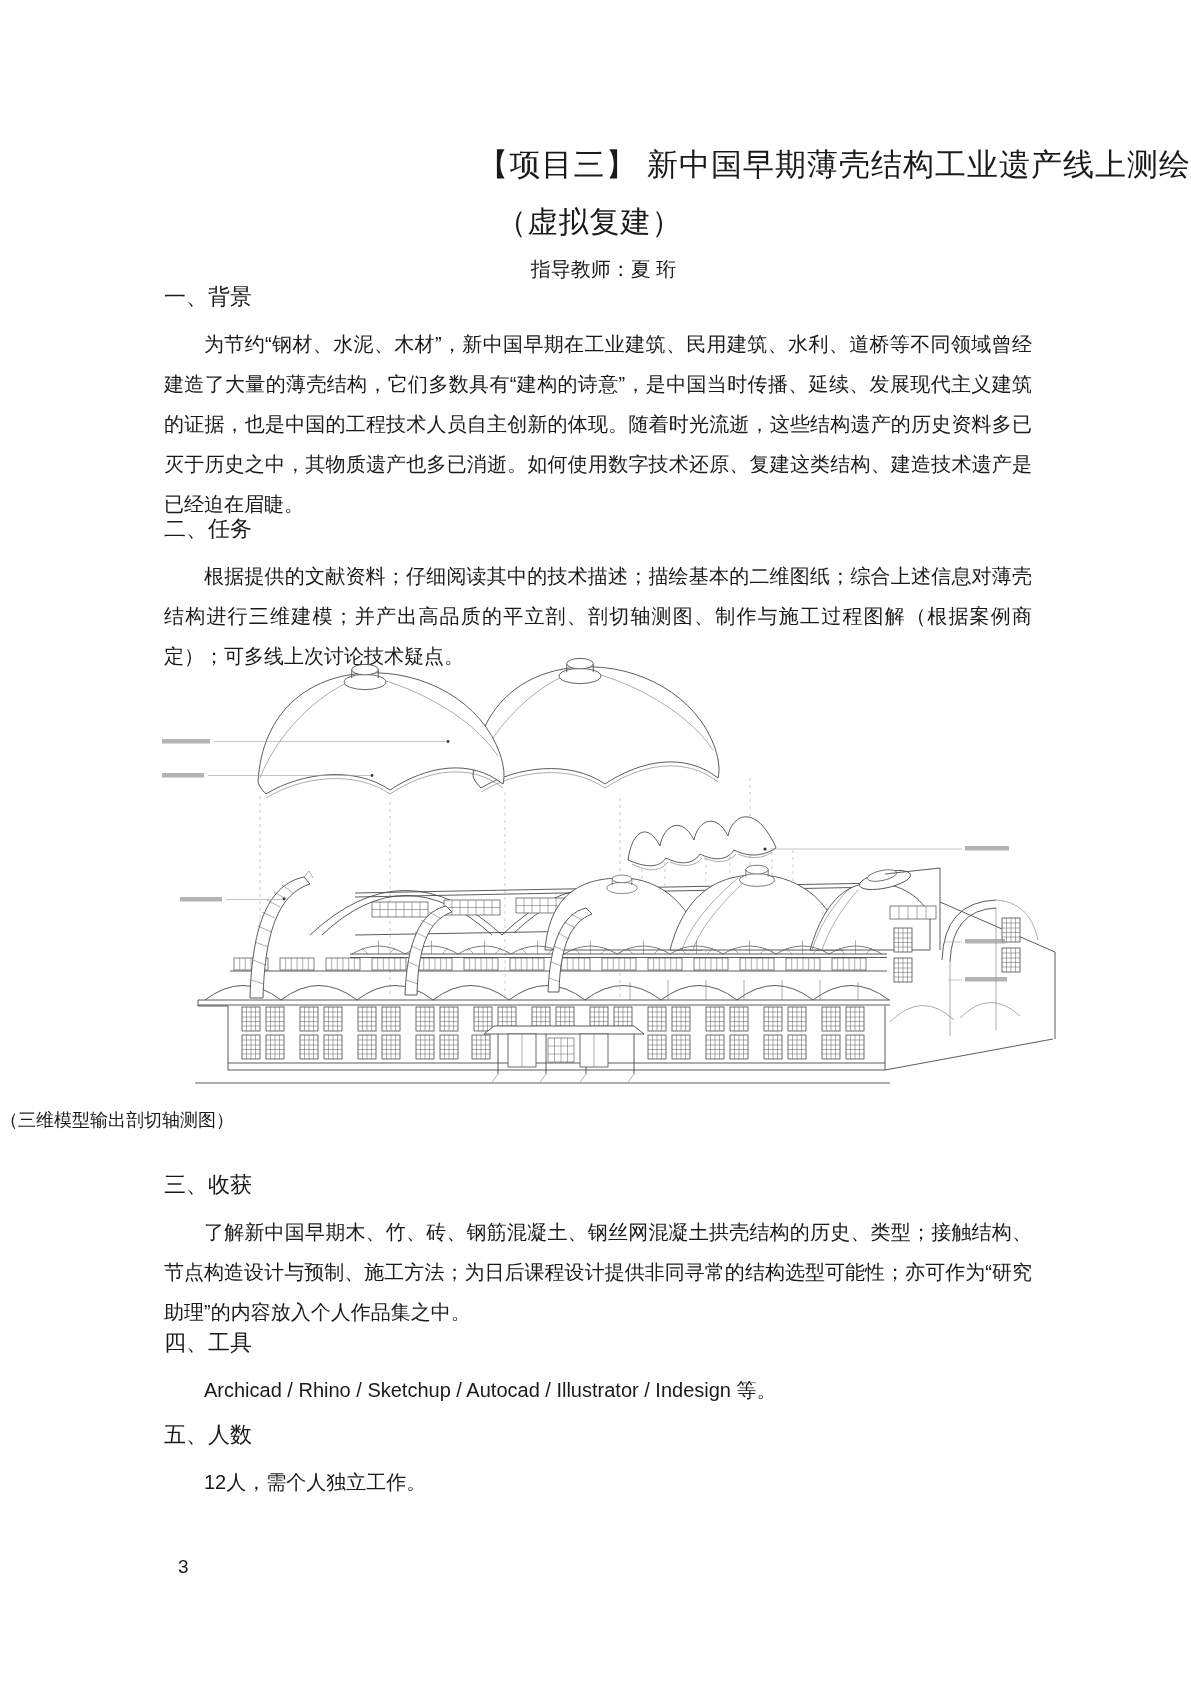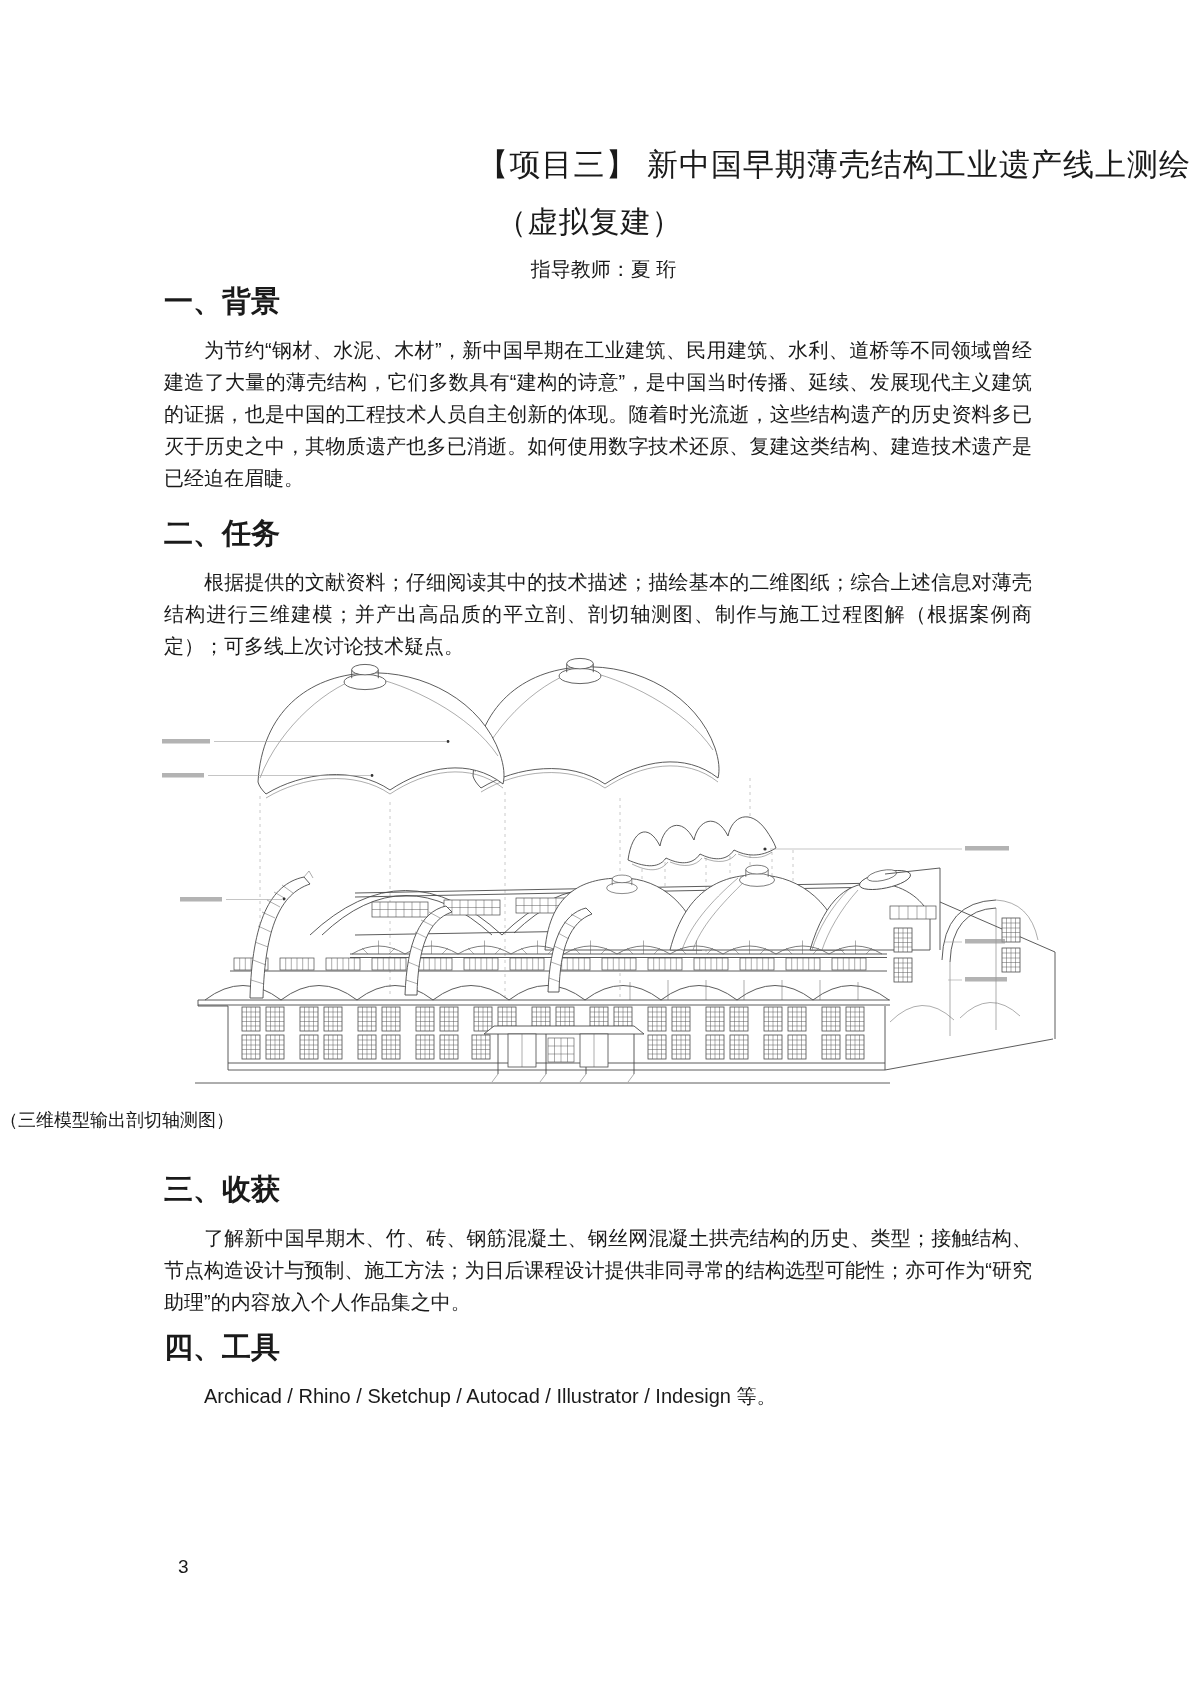--- a/index.html
+++ b/index.html
@@ -15,22 +15,22 @@
   }
   .doc-subtitle {
     position:absolute; top:202px; left:0; right:12px; text-align:center;
     font-size:30px; font-weight:500; letter-spacing:1px;
   }
   .instructor {
     position:absolute; top:256px; left:16px; right:0; text-align:center;
     font-size:20px;
   }
   .sec { position:absolute; left:164px; width:868px; }
-  .sec h3 { margin:0 0 12px 0; font-size:29px; font-weight:700; }
-  .sec p  { margin:0; font-size:20px; line-height:32px; text-align:justify; text-indent:2em; }
+  .sec h3 { margin:0 0 12px 0; font-size:22px; font-weight:400; }
+  .sec p  { margin:0; font-size:20px; line-height:40px; text-align:justify; text-indent:2em; }
   #sec-1 { top:282px; }
   #sec-2 { top:514px; }
   #sec-3 { top:1170px; }
   #sec-4 { top:1328px; }
   #sec-5 { top:1420px; }
   figure.axo { position:absolute; left:150px; top:650px; width:915px; height:445px; margin:0; }
   .fig-caption {
     position:absolute; top:1108px; left:0; right:0; font-size:18px;
   }
   .page-number { position:absolute; left:178px; top:1556px; font-size:19px; }
@@ -281,16 +281,20 @@
   <section class="sec" id="sec-4">
     <h3>四、工具</h3>
     <p>Archicad / Rhino / Sketchup / Autocad / Illustrator / Indesign 等。</p>
   </section>
 
   <section class="sec" id="sec-3">
     <h3>三、收获</h3>
     <p>了解新中国早期木、竹、砖、钢筋混凝土、钢丝网混凝土拱壳结构的历史、类型；接触结构、节点构造设计与预制、施工方法；为日后课程设计提供非同寻常的结构选型可能性；亦可作为“研究助理”的内容放入个人作品集之中。</p>
   </section>
 
+  <section class="sec" id="sec-5">
+    <h3>五、人数</h3>
+    <p>12人，需个人独立工作。</p>
+  </section>
 
   <div class="page-number">3</div>
 
 </div>
 
 </body></html>

